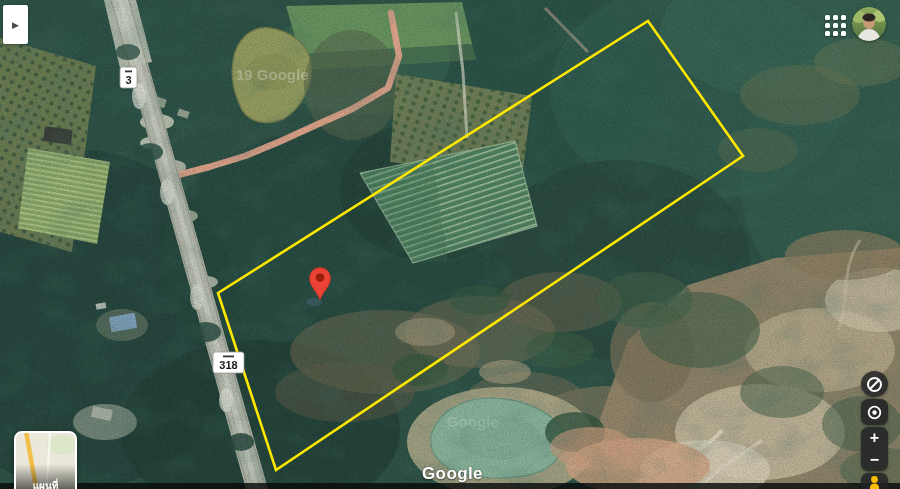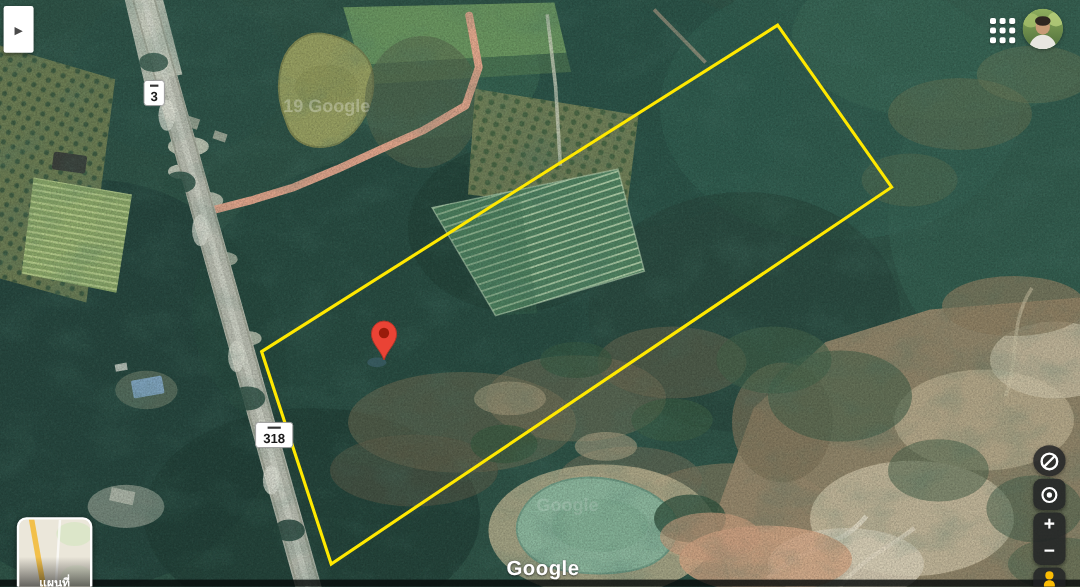--- a/index.html
+++ b/index.html
@@ -43,21 +43,21 @@
   .myloc-btn{top:399px;height:26px;border-radius:7px;}
   .zoom-panel{top:427px;height:44px;border-radius:7px;flex-direction:column;padding:0;}
   .zoom-panel .zbtn{width:100%;height:22px;display:flex;align-items:center;justify-content:center;
        color:#fff;font-size:16px;font-weight:bold;line-height:22px;cursor:pointer;}
   .pegman-btn{top:473px;height:27px;border-radius:7px;}
   
   .google-logo{
     left:422px;top:464px;color:#fff;font-size:17px;font-weight:700;letter-spacing:.4px;
     text-shadow:0 0 1px #5a5a5a,0 1px 2px rgba(0,0,0,.55);
   }
-  .tile-credit{left:236px;top:80px;color:rgba(255,255,255,.28);font-size:15px;font-weight:600;}
+  .tile-credit{left:236px;top:66px;color:rgba(255,255,255,.28);font-size:15px;font-weight:600;}
   .pond-credit{left:447px;top:413px;color:rgba(255,255,255,.16);font-size:15px;font-weight:700;}
   .letterbox{left:0;top:483px;width:900px;height:6px;background:rgba(8,12,12,.82);}
 </style>
 </head>
 <body>
 
 <div id="screen">
 
   <svg width="900" height="489" viewBox="0 0 900 489">
     <defs>

